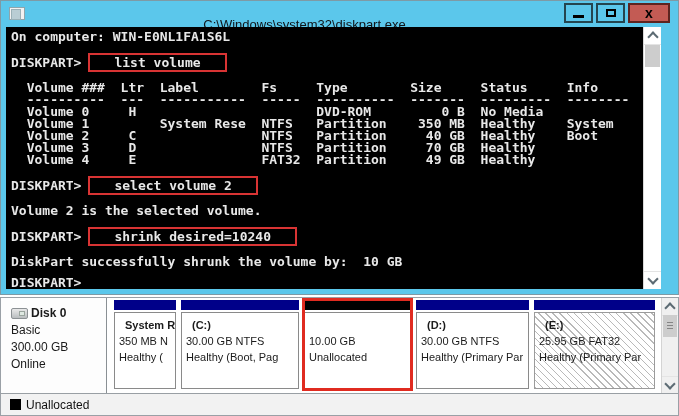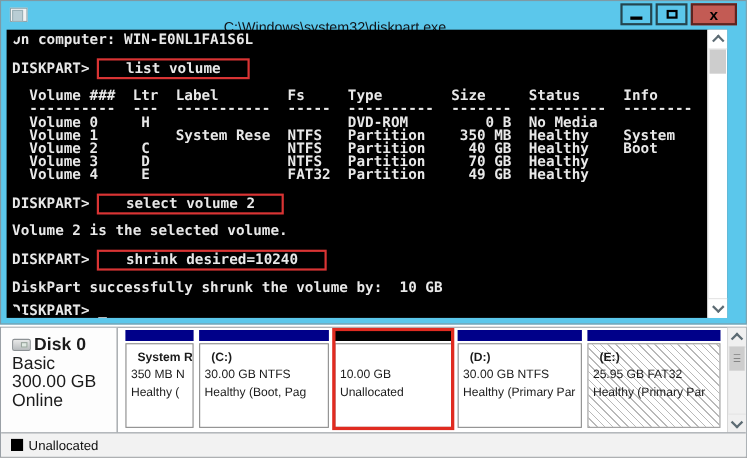--- a/index.html
+++ b/index.html
@@ -40,21 +40,20 @@
   .console-wrap{
     position:absolute;left:5px;top:26px;width:655px;bottom:5px;
     display:flex;background:#000;
   }
   .console{
     width:637px;height:100%;overflow:hidden;box-sizing:border-box;
     padding:4px 0 0 5px;
     font-family:"DejaVu Sans Mono","Liberation Mono",monospace;
     font-weight:bold;font-size:13px;color:var(--constext,#e8e8e8);
     white-space:pre;
-    border-radius:29px;
   }
   .c-line{height:12px;line-height:12px;}
   .c-blank{height:9px;}
   .c-cmd{height:21px;line-height:21px;display:flex;align-items:center;}
   .c-box{
     display:inline-block;height:19px;line-height:15px;box-sizing:border-box;
     border:2px solid var(--annot,#d93434);padding:0 24px;margin-left:7px;
   }
   .cursor{color:#bfbfbf;}
   
@@ -72,21 +71,21 @@
   .sb-thumb{position:absolute;left:1px;right:1px;height:22px;background:#cdcdcd;}
   .console-scroll .sb-thumb{top:18px;}
   
   .diskpane{
     position:absolute;left:0;top:297px;width:679px;height:119px;
     background:#ffffff;border:1px solid #9aa0a6;box-sizing:border-box;
   }
   .disk-row{position:absolute;left:0;top:0;right:0;bottom:21px;display:flex;}
   .disk-info{
     width:106px;box-sizing:border-box;border-right:1px solid #8a9094;
-    padding:7px 4px 0 10px;font-size:16px;line-height:17px;color:#1b1b1b;
+    padding:7px 4px 0 10px;font-size:12px;line-height:17px;color:#1b1b1b;
     background:#fdfdfd;flex:none;
   }
   .disk-title{font-weight:bold;display:flex;align-items:center;}
   .disk-icon{
     width:17px;height:11px;margin-right:3px;flex:none;
     background:linear-gradient(#e9e9e9,#b9bdbf);
     border:1px solid #8c9194;border-radius:2px;box-sizing:border-box;position:relative;
   }
   .disk-icon::after{
     content:"";position:absolute;right:2px;top:2px;width:4px;height:3px;

